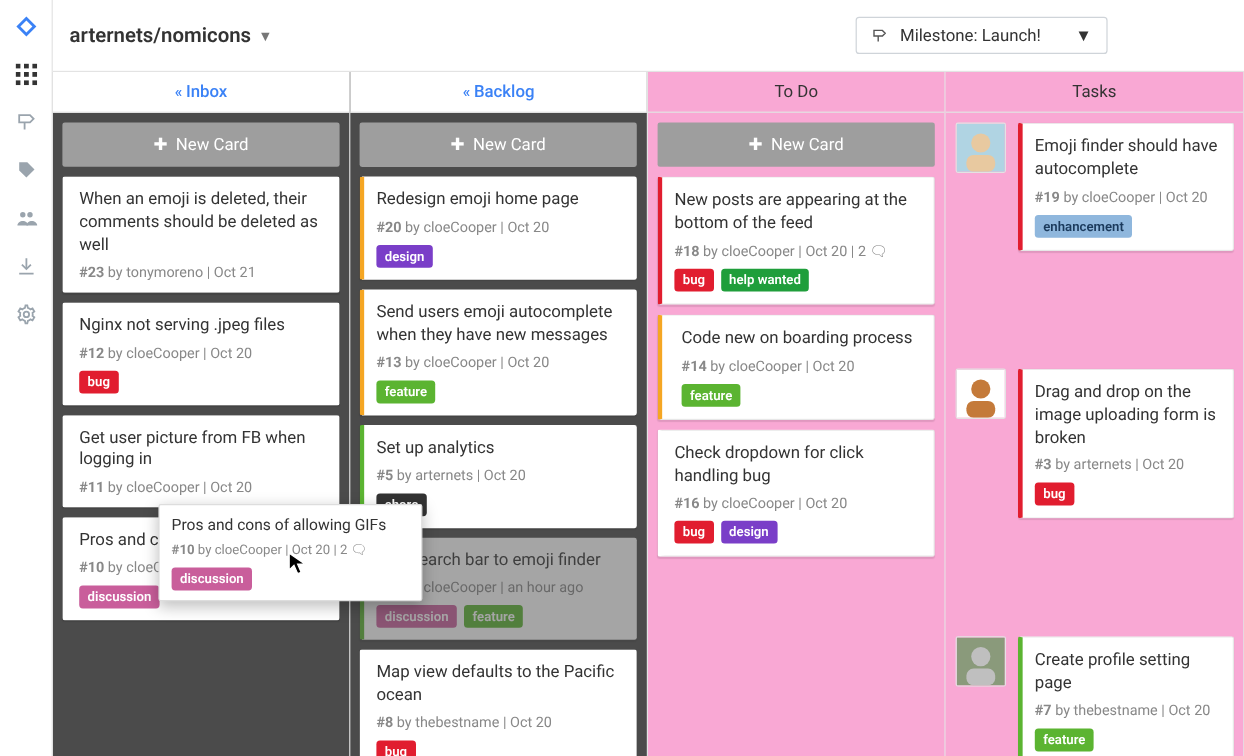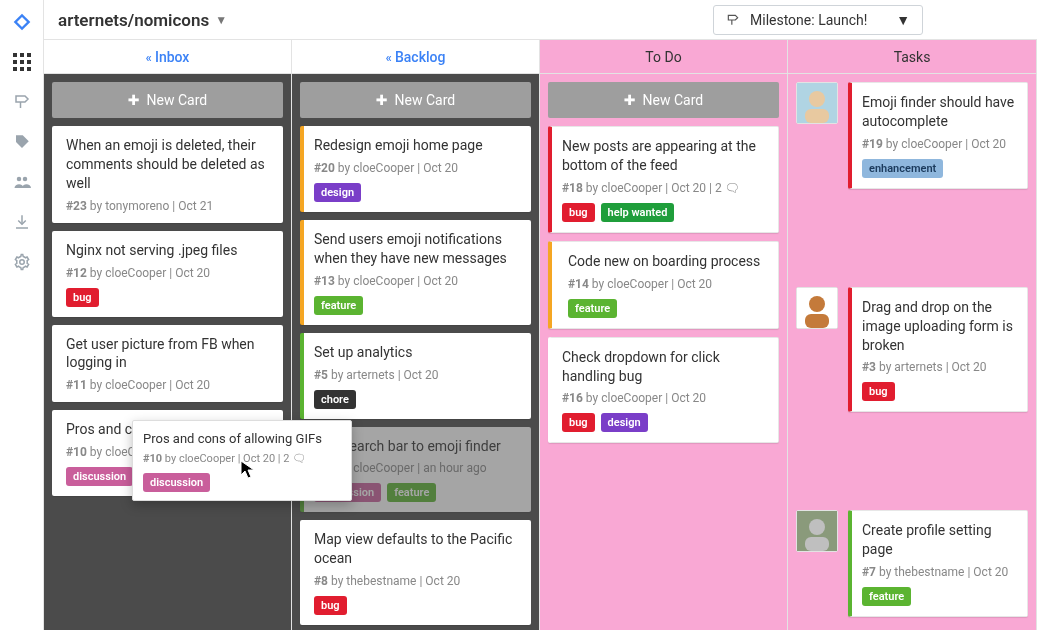--- a/index.html
+++ b/index.html
@@ -2,21 +2,21 @@
 <html><head>
 <meta charset="utf-8">
 <style>
   * { margin: 0; padding: 0; box-sizing: border-box; font-family: -apple-system, BlinkMacSystemFont, "Segoe UI", Roboto, Helvetica, Arial, sans-serif; }
   body { width: 1037px; height: 630px; overflow: hidden; background: #fff; color: #333; }
   .app { display: flex; height: 100%; }
   .sidebar { width: 44px; background: #fff; border-right: 1px solid #e3e3e3; display: flex; flex-direction: column; align-items: center; padding: 12px 0; gap: 20px; }
   .sidebar .icon { width: 20px; height: 20px; display: flex; align-items: center; justify-content: center; color: #9aa4ad; cursor: pointer; }
   .sidebar .icon.active { color: #333; }
   .main { flex: 1; display: flex; flex-direction: column; }
-  .topbar { height: 40px; border-bottom: 1px solid #e3e3e3; display: flex; align-items: center; padding: 0 14px; justify-content: space-between; }
+  .topbar { height: 60px; border-bottom: 1px solid #e3e3e3; display: flex; align-items: center; padding: 0 14px; justify-content: space-between; }
   .crumb { font-size: 17px; font-weight: 600; display: flex; align-items: center; gap: 6px; cursor: pointer; }
   .crumb .caret { font-size: 12px; color: #777; }
   .milestone { border: 1px solid #cfd4d9; border-radius: 3px; padding: 6px 12px; display: flex; align-items: flex-end; gap: 25px; font-size: 14px; cursor: pointer; min-width: 210px; justify-content: space-between; margin-right:100px; }
   .milestone .left { display: flex; align-items: center; gap: 10px; }
   .board { flex: 1; display: flex; overflow: hidden; }
   .col { display: flex; flex-direction: column; border-right: 1px solid #e3e3e3; }
   .col.dark { background: #4b4b4b; }
   .col.light { background: #f9a8d4; }
   .col-header { height: 34px; display: flex; align-items: center; justify-content: center; font-size: 14px; border-bottom: 1px solid #e3e3e3; }
   .col.dark .col-header { background: #fff; }
@@ -157,21 +157,21 @@
         <div class="col-body" id="col-backlog">
             <div class="new-card">✚ &nbsp;New Card</div>
             <div class="card" style="border-left-color: rgb(245, 166, 35);">
               <div class="title">Redesign emoji home page</div>
               <div class="meta"><b>#20</b> by cloeCooper | Oct 20</div>
               <div class="labels">
                 <span class="label" style="background: rgb(122, 62, 200);">design</span>
               </div>
             </div>
             <div class="card" style="border-left-color: rgb(245, 166, 35);">
-              <div class="title">Send users emoji notifications when they have new messages</div>
+              <div class="title">Send users emoji autocomplete when they have new messages</div>
               <div class="meta"><b>#13</b> by cloeCooper | Oct 20</div>
               <div class="labels">
                 <span class="label" style="background: rgb(91, 180, 49);">feature</span>
               </div>
             </div>
             <div class="card" style="border-left-color: rgb(91, 180, 49);">
               <div class="title">Set up analytics</div>
               <div class="meta"><b>#5</b> by arternets | Oct 20</div>
               <div class="labels">
                 <span class="label" style="background: rgb(51, 51, 51);">chore</span>

